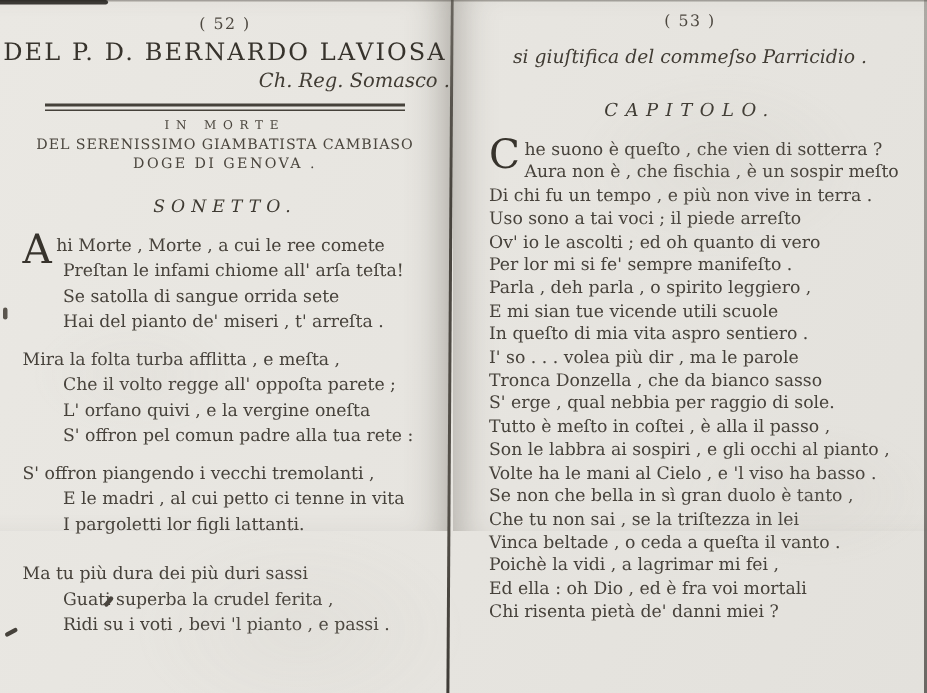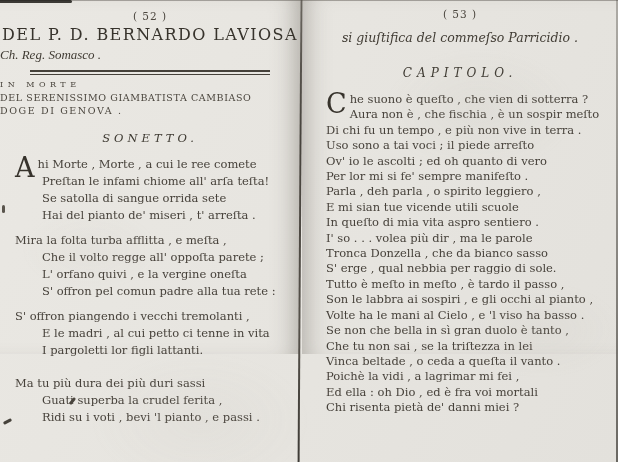--- a/index.html
+++ b/index.html
@@ -30,26 +30,26 @@
     background:linear-gradient(#6a665f, #46423c 30%, #55514a 70%, #3d3a35);
     transform:rotate(.35deg);
   }
   
   .pagenum{text-align:center;font-size:10.5px;letter-spacing:1px;color:#4c473f;}
   .page-left .pagenum{margin-top:10px;}
   .title-left{
     margin:3px 0 0;text-align:center;font-size:16px;font-weight:normal;
     letter-spacing:1.4px;color:#37332c;
   }
-  .subtitle-left{text-align:left;font-style:italic;font-size:13px;margin-top:3px;color:#413c34;font-family:Liberation Serif, serif;}
+  .subtitle-left{text-align:right;font-style:italic;font-size:13px;margin-top:3px;color:#413c34;}
   .rule{
     width:240px;margin:7px auto 0;height:2px;
     border-top:2.5px solid #45413a;border-bottom:1px solid #45413a;
   }
-  .ded{color:#4a453d;}
+  .ded{text-align:center;color:#4a453d;}
   .ded-1{font-size:8px;letter-spacing:4.5px;margin-top:5px;}
   .ded-2{font-size:9.5px;letter-spacing:.6px;margin-top:3px;}
   .ded-3{font-size:9.5px;letter-spacing:1.6px;margin-top:2px;}
   .section-heading{
     text-align:center;font-style:italic;font-size:11.5px;
     letter-spacing:4px;margin-top:15px;color:#3e3a32;
   }
   .sonnet{margin:11px 0 0 15px;font-size:11.5px;}
   .sonnet .line{line-height:17px;white-space:nowrap;}
   .stanza .line:not(:first-child){margin-left:27px;}
@@ -131,21 +131,21 @@
         <div class="line">Di chi fu un tempo , e più non vive in terra .</div>
         <div class="line">Uso sono a tai voci ; il piede arreſto</div>
         <div class="line">Ov' io le ascolti ; ed oh quanto di vero</div>
         <div class="line">Per lor mi si fe' sempre manifeſto .</div>
         <div class="line">Parla , deh parla , o spirito leggiero ,</div>
         <div class="line">E mi sian tue vicende utili scuole</div>
         <div class="line">In queſto di mia vita aspro sentiero .</div>
         <div class="line">I' so . . . volea più dir , ma le parole</div>
         <div class="line">Tronca Donzella , che da bianco sasso</div>
         <div class="line">S' erge , qual nebbia per raggio di sole.</div>
-        <div class="line">Tutto è meſto in meſto , è tardo il passo ,</div>
+        <div class="line">Tutto è meſto in coſtei , è alla il passo ,</div>
         <div class="line">Son le labbra ai sospiri , e gli occhi al pianto ,</div>
         <div class="line">Volte ha le mani al Cielo , e 'l viso ha basso .</div>
         <div class="line">Se non che bella in sì gran duolo è tanto ,</div>
         <div class="line">Che tu non sai , se la triſtezza in lei</div>
         <div class="line">Vinca beltade , o ceda a queſta il vanto .</div>
         <div class="line">Poichè la vidi , a lagrimar mi fei ,</div>
         <div class="line">Ed ella : oh Dio , ed è fra voi mortali</div>
         <div class="line">Chi risenta pietà de' danni miei ?</div>
       </div>
   </div>

